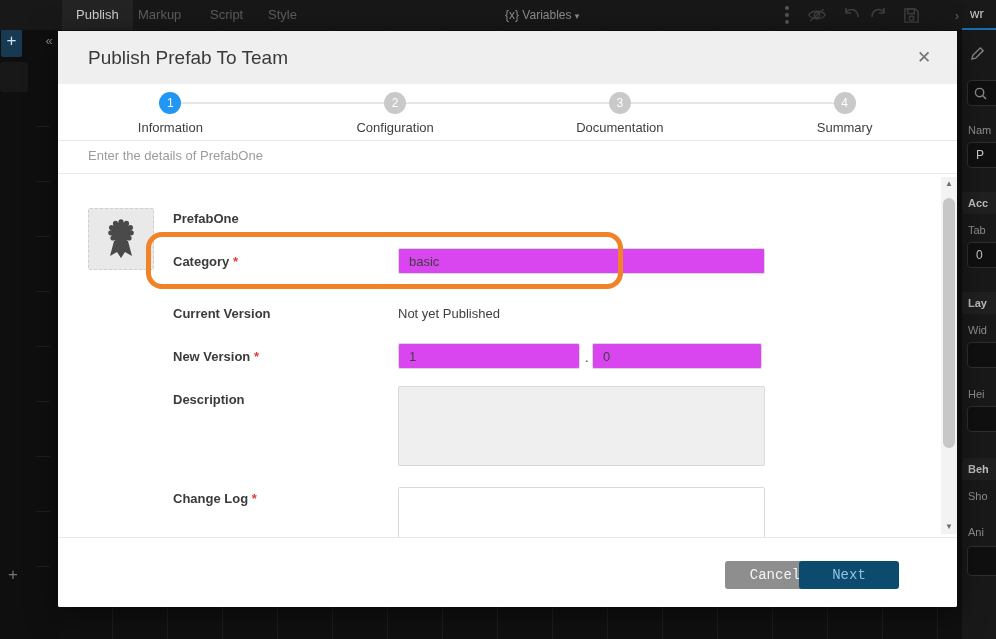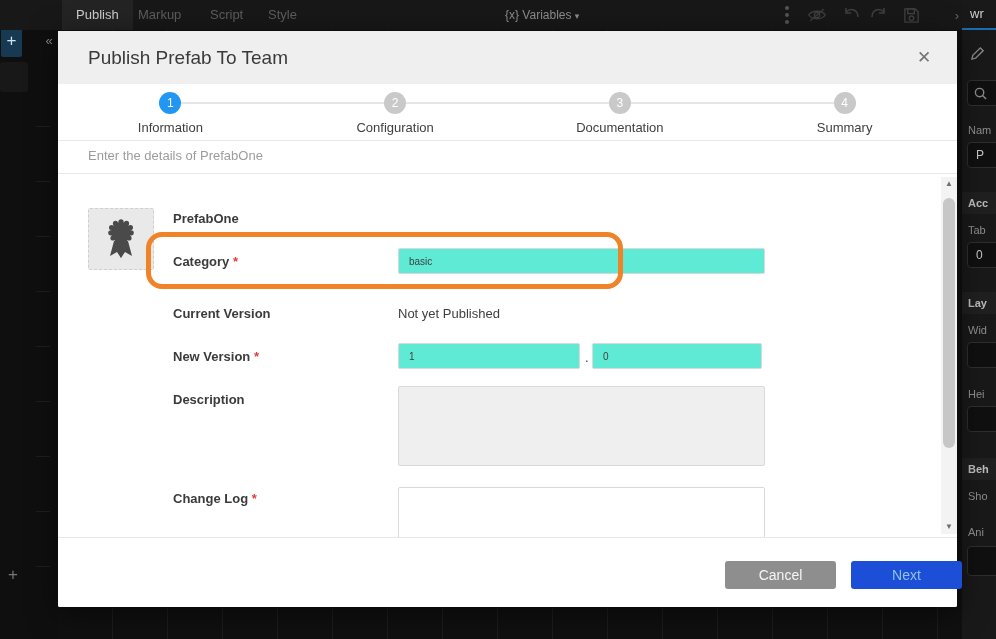--- a/index.html
+++ b/index.html
@@ -77,40 +77,40 @@
     line-height:30px; padding-left:30px; }
 
   #dlg-content { position:absolute; left:0; top:143px; width:899px; height:363px; overflow:hidden; }
   #badge-box { position:absolute; left:30px; top:34px; width:66px; height:62px;
     background:#e9e9e9; border:1px dashed #cfcfcf; border-radius:2px;
     display:flex; align-items:center; justify-content:center; color:#4a4a4a; }
   .fld-label { position:absolute; left:115px; font-size:13px; font-weight:bold; color:#3b3b3b; }
   .req { color:#e53935; font-weight:bold; }
   .fld-value { position:absolute; left:340px; font-size:13px; color:#404040; }
   .txt-input { position:absolute; height:26px; border:1px solid #d9d9d9; border-radius:2px;
-    font-size:10px; color:#3f3f3f; padding:0 10px; font-family:"Liberation Sans", sans-serif;
-    background:#5eead4; outline:none; }
+    font-size:13px; color:#3f3f3f; padding:0 10px; font-family:"Liberation Sans", sans-serif;
+    background:#d946ef; outline:none; }
   .txt-area { position:absolute; left:340px; width:367px; border:1px solid #d9d9d9;
     border-radius:2px; resize:none; font-family:"Liberation Sans", sans-serif; outline:none; }
   #desc-area { top:212px; height:80px; background:#efefef; }
   #changelog-area { top:313px; height:60px; background:#fff; }
 
   
   #scrollbar { position:absolute; left:883px; top:3px; width:16px; height:357px; background:#f3f3f3; }
   .sb-arrow { position:absolute; left:0; width:16px; height:14px; color:#6f6f6f; font-size:8px;
     text-align:center; line-height:14px; }
   #sb-thumb { position:absolute; left:2px; top:21px; width:12px; height:250px;
     background:#c7c7c7; border-radius:6px; }
 
   #dlg-footer { position:absolute; left:0; top:506px; width:100%; height:70px;
     border-top:1px solid #e8e8e8; background:#fff; border-radius:0 0 2px 2px; }
-  .dlg-btn { position:absolute; top:23px; width:111px; height:28px; border:none; border-radius:3px;
-    font-size:14px; font-family:Liberation Sans, sans-serif; cursor:pointer; }
+  .dlg-btn { position:absolute; top:23px; width:100px; height:28px; border:none; border-radius:3px;
+    font-size:14px; font-family:Liberation Mono, monospace; cursor:pointer; }
   #cancel-btn { left:667px; background:#8e8e8e; color:#f5f5f5; }
-  #next-btn { left:793px; background:#1d4ed8; color:#8fc3e6; cursor:default; }
+  #next-btn { left:741px; background:#0c4a6e; color:#8fc3e6; cursor:default; }
 
   
   #annotation { position:absolute; left:88px; top:201px; width:477px; height:57px;
     border:5px solid #f08228; border-radius:16px; pointer-events:none; z-index:5; }
 
   svg { display:block; }
 </style>
 </head>
 <body>
 

